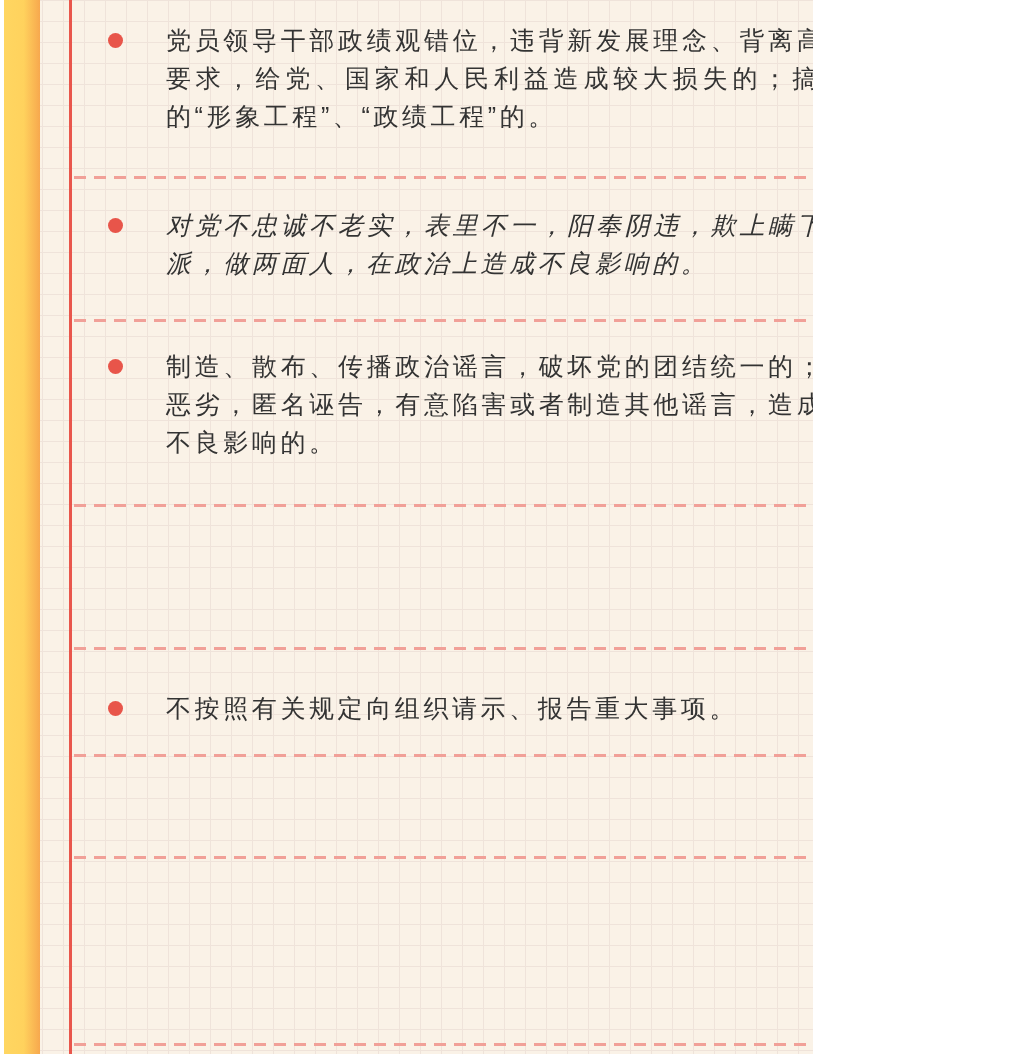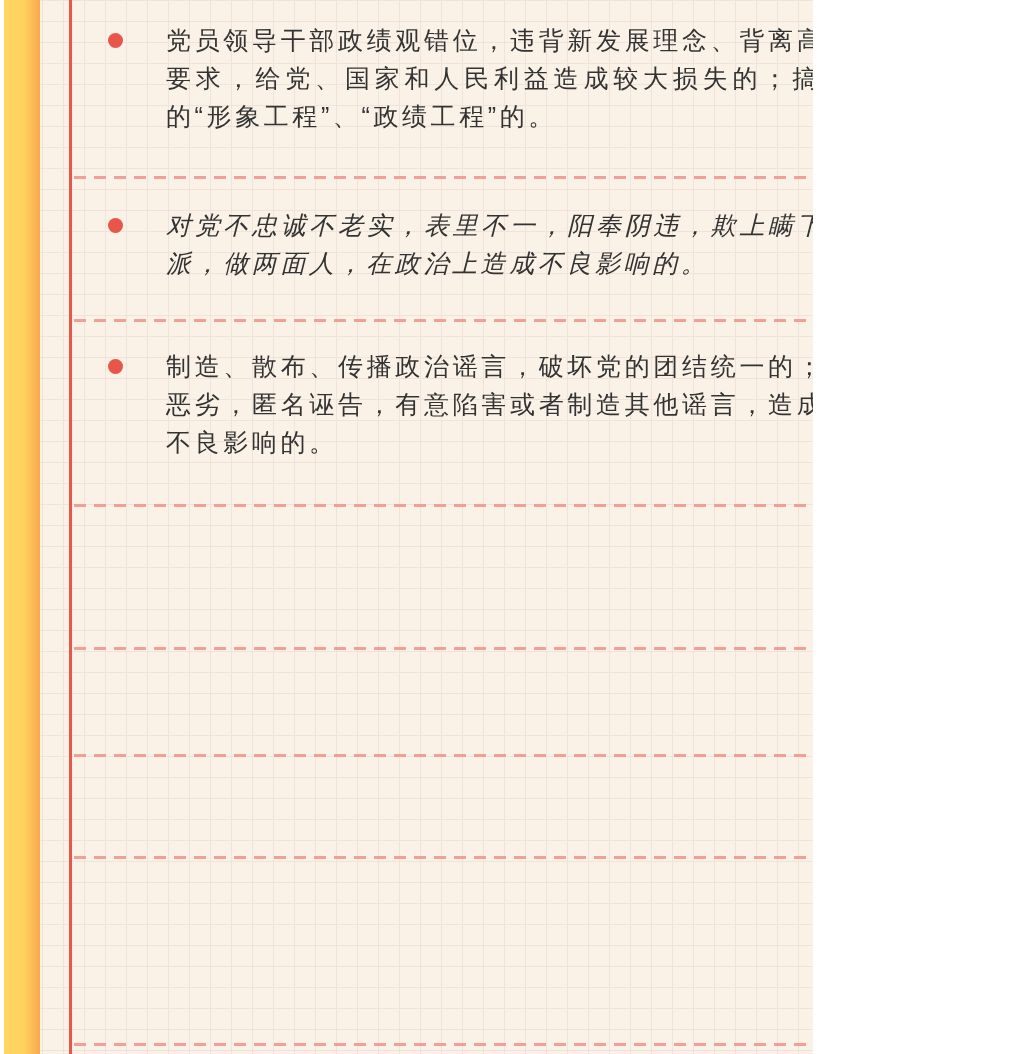--- a/index.html
+++ b/index.html
@@ -66,13 +66,17 @@
     <p class="txt">党员领导干部政绩观错位，违背新发展理念、背离高质量发展要求，给党、国家和人民利益造成较大损失的；搞劳民伤财的“形象工程”、“政绩工程”的。</p>
   </div>
   <div class="item i2">
     <span class="dot"></span>
     <p class="txt">对党不忠诚不老实，表里不一，阳奉阴违，欺上瞒下，搞两面派，做两面人，在政治上造成不良影响的。</p>
   </div>
   <div class="item i3">
     <span class="dot"></span>
     <p class="txt">制造、散布、传播政治谣言，破坏党的团结统一的；政治品行恶劣，匿名诬告，有意陷害或者制造其他谣言，造成损害或者不良影响的。</p>
   </div>
+  <div class="item i5">
+    <span class="dot"></span>
+    <p class="txt">不按照有关规定向组织请示、报告重大事项。</p>
+  </div>
 </div>
 
 </body></html>

